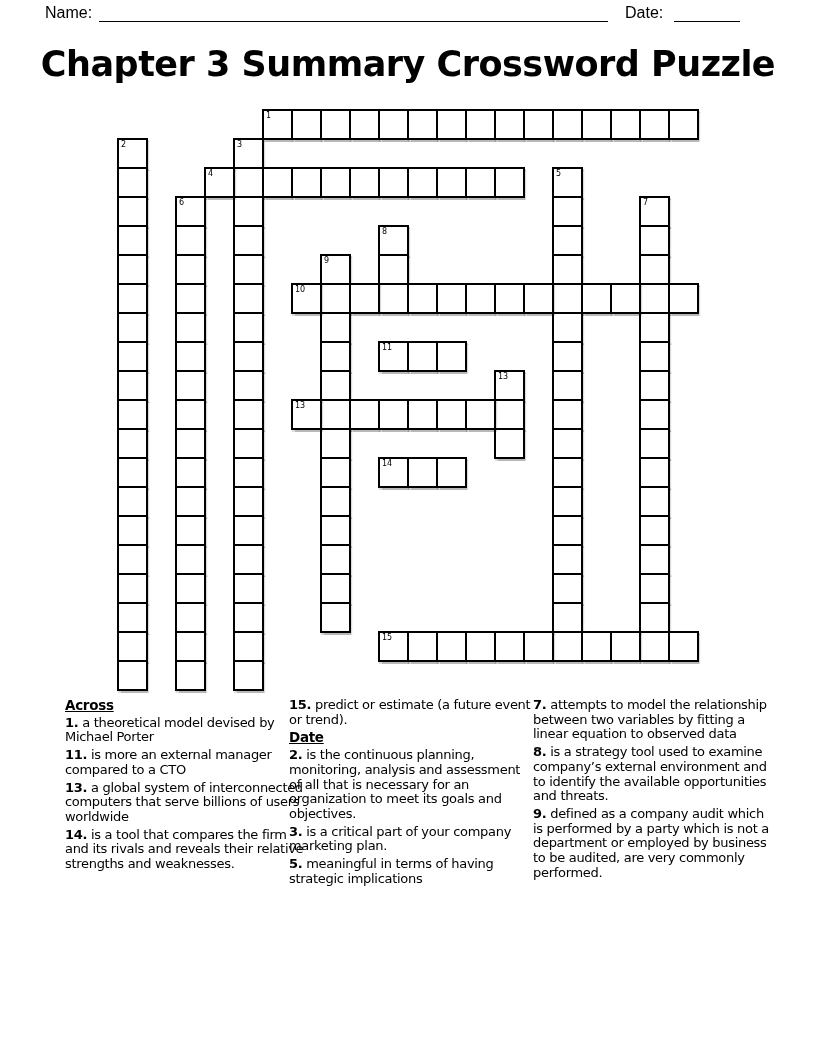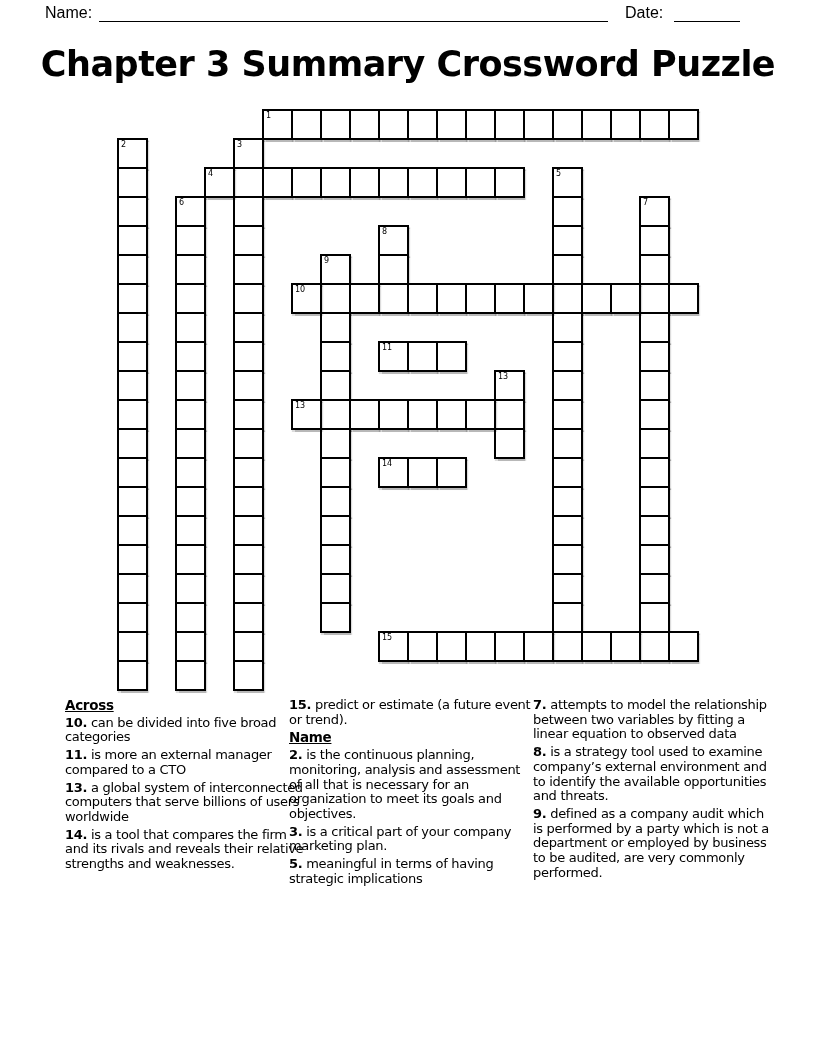--- a/index.html
+++ b/index.html
@@ -238,28 +238,28 @@
       <div class="cell" style="left: 465px; top: 631px;"></div>
       <div class="cell" style="left: 494px; top: 631px;"></div>
       <div class="cell" style="left: 523px; top: 631px;"></div>
       <div class="cell" style="left: 581px; top: 631px;"></div>
       <div class="cell" style="left: 610px; top: 631px;"></div>
       <div class="cell" style="left: 668px; top: 631px;"></div>
     </div>
 
   <div class="clue-col c1">
       <div class="clue-heading">Across</div>
-      <p class="clue"><b>10.</b> can be divided into five broad categories</p>
+      <p class="clue"><b>1.</b> a theoretical model devised by Michael Porter</p>
       <p class="clue"><b>11.</b> is more an external manager compared to a CTO</p>
       <p class="clue"><b>13.</b> a global system of interconnected computers that serve billions of users worldwide</p>
       <p class="clue"><b>14.</b> is a tool that compares the firm and its rivals and reveals their relative strengths and weaknesses.</p>
     </div>
   <div class="clue-col c2">
       <p class="clue"><b>15.</b> predict or estimate (a future event or trend).</p>
-      <div class="clue-heading">Name</div>
+      <div class="clue-heading">Date</div>
       <p class="clue"><b>2.</b> is the continuous planning, monitoring, analysis and assessment of all that is necessary for an organization to meet its goals and objectives.</p>
       <p class="clue"><b>3.</b> is a critical part of your company marketing plan.</p>
       <p class="clue"><b>5.</b> meaningful in terms of having strategic implications</p>
     </div>
   <div class="clue-col c3">
       <p class="clue"><b>7.</b> attempts to model the relationship between two variables by fitting a linear equation to observed data</p>
       <p class="clue"><b>8.</b> is a strategy tool used to examine company’s external environment and to identify the available opportunities and threats.</p>
       <p class="clue"><b>9.</b> defined as a company audit which is performed by a party which is not a department or employed by business to be audited, are very commonly performed.</p>
     </div>
 

